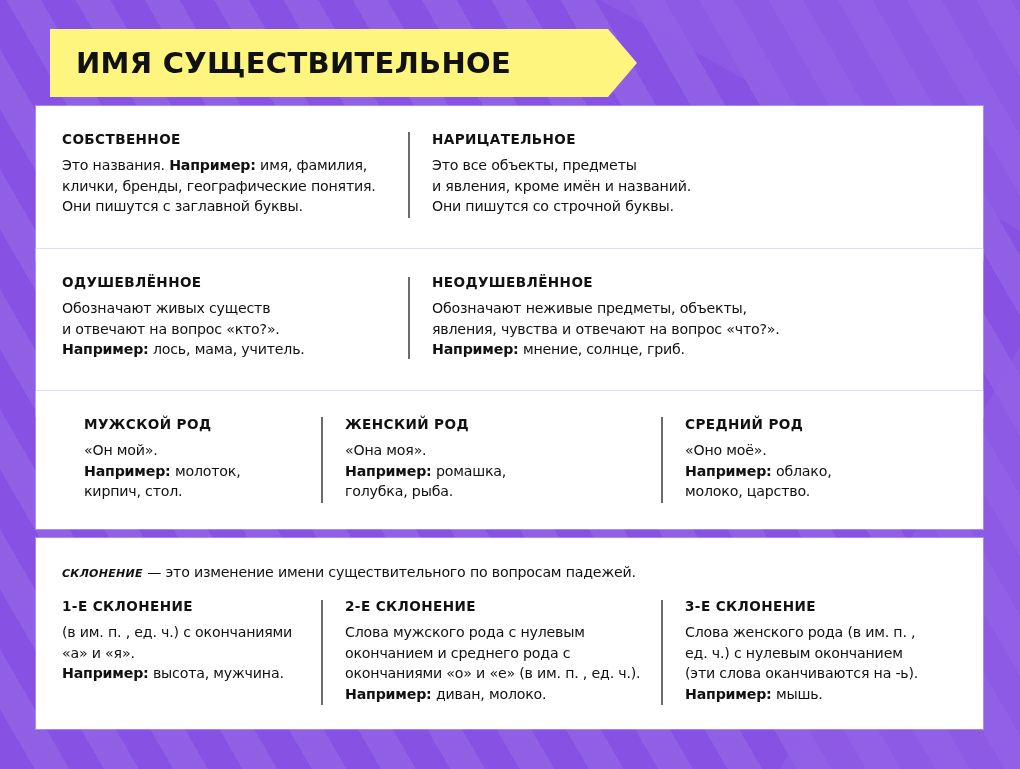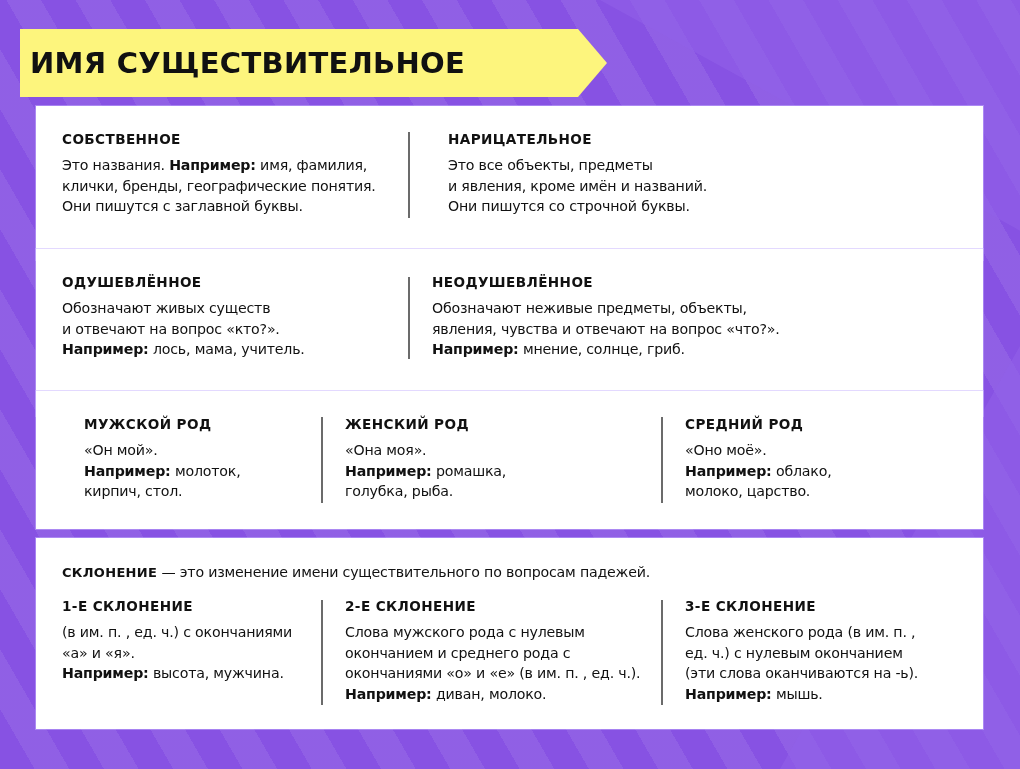--- a/index.html
+++ b/index.html
@@ -15,25 +15,25 @@
       background:
         repeating-linear-gradient(60deg, transparent 0 30px, rgba(255,255,255,0.08) 30px 60px);
     }
     .bg-right {
       position: absolute; right: 0; top: 0; width: 600px; height: 769px;
       background: #9160e8;
       clip-path: polygon(30% 0, 100% 0, 100% 100%, 60% 100%, 100% 45%, 100% 30%);
       opacity: 0.6;
     }
     .title-banner {
-      position: absolute; left: 20px; top: 29px; width: 587px; height: 68px;
+      position: absolute; left: 50px; top: 29px; width: 587px; height: 68px;
       background: #fdf57d;
       clip-path: polygon(0 0, 558px 0, 587px 34px, 558px 68px, 0 68px);
       display: flex; align-items: center;
-      padding-left: 10px;
+      padding-left: 26px;
     }
     .title-banner h1 {
       font-family: "DejaVu Sans", sans-serif;
       font-weight: 900;
       font-size: 29px;
       letter-spacing: 0.3px;
       color: #111;
     }
     .panel {
       position: absolute; left: 36px; width: 947px;
@@ -61,21 +61,21 @@
     .col p { white-space: nowrap; }
     .col b { font-weight: bold; }
     .divider {
       position: absolute; width: 2px; background: #6b6b6b;
     }
     .intro {
       position: absolute; left: 26px; top: 26px;
       font-size: 14.2px; letter-spacing: -0.2px;
       white-space: nowrap;
     }
-    .intro b { font-weight: 900; letter-spacing: 0.3px; font-size: 13px; }
+    .intro b { font-weight: 900; letter-spacing: 0.3px; font-size: 11px; font-style: italic; }
   </style>
 </head>
 <body>
 
 <div class="bg"></div>
 <div class="bg-right"></div>
 
 <div class="title-banner">
   <h1>ИМЯ СУЩЕСТВИТЕЛЬНОЕ</h1>
 </div>
@@ -85,21 +85,21 @@
     <h2>СОБСТВЕННОЕ</h2>
     <p>
       <span>Это названия.</span>
       <b>Например:</b>
       <span>имя, фамилия,</span>
     </p>
     <p>клички, бренды, географические понятия.</p>
     <p>Они пишутся с заглавной буквы.</p>
   </div>
   <div class="divider" style="left:372px; top:26px; height:86px;"></div>
-  <div class="col" style="left:412px; top:24px;">
+  <div class="col" style="left:396px; top:24px;">
     <h2>НАРИЦАТЕЛЬНОЕ</h2>
     <p>Это все объекты, предметы</p>
     <p>и явления, кроме имён и названий.</p>
     <p>Они пишутся со строчной буквы.</p>
   </div>
 </div>
 
 <div class="panel p2">
   <div class="col" style="left:26px; top:24px;">
     <h2>ОДУШЕВЛЁННОЕ</h2>

